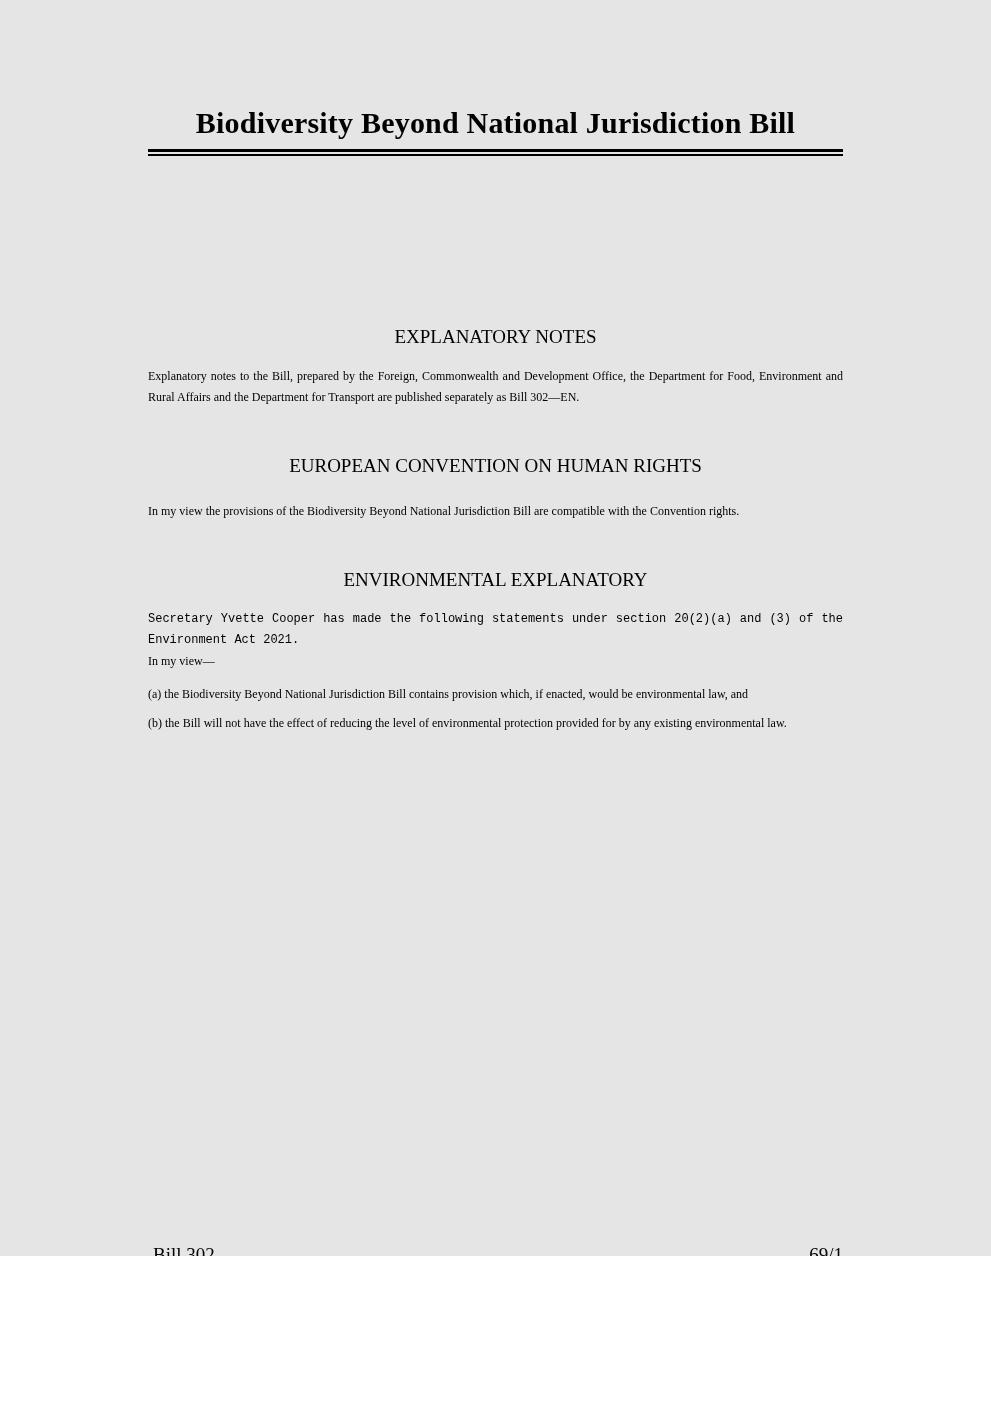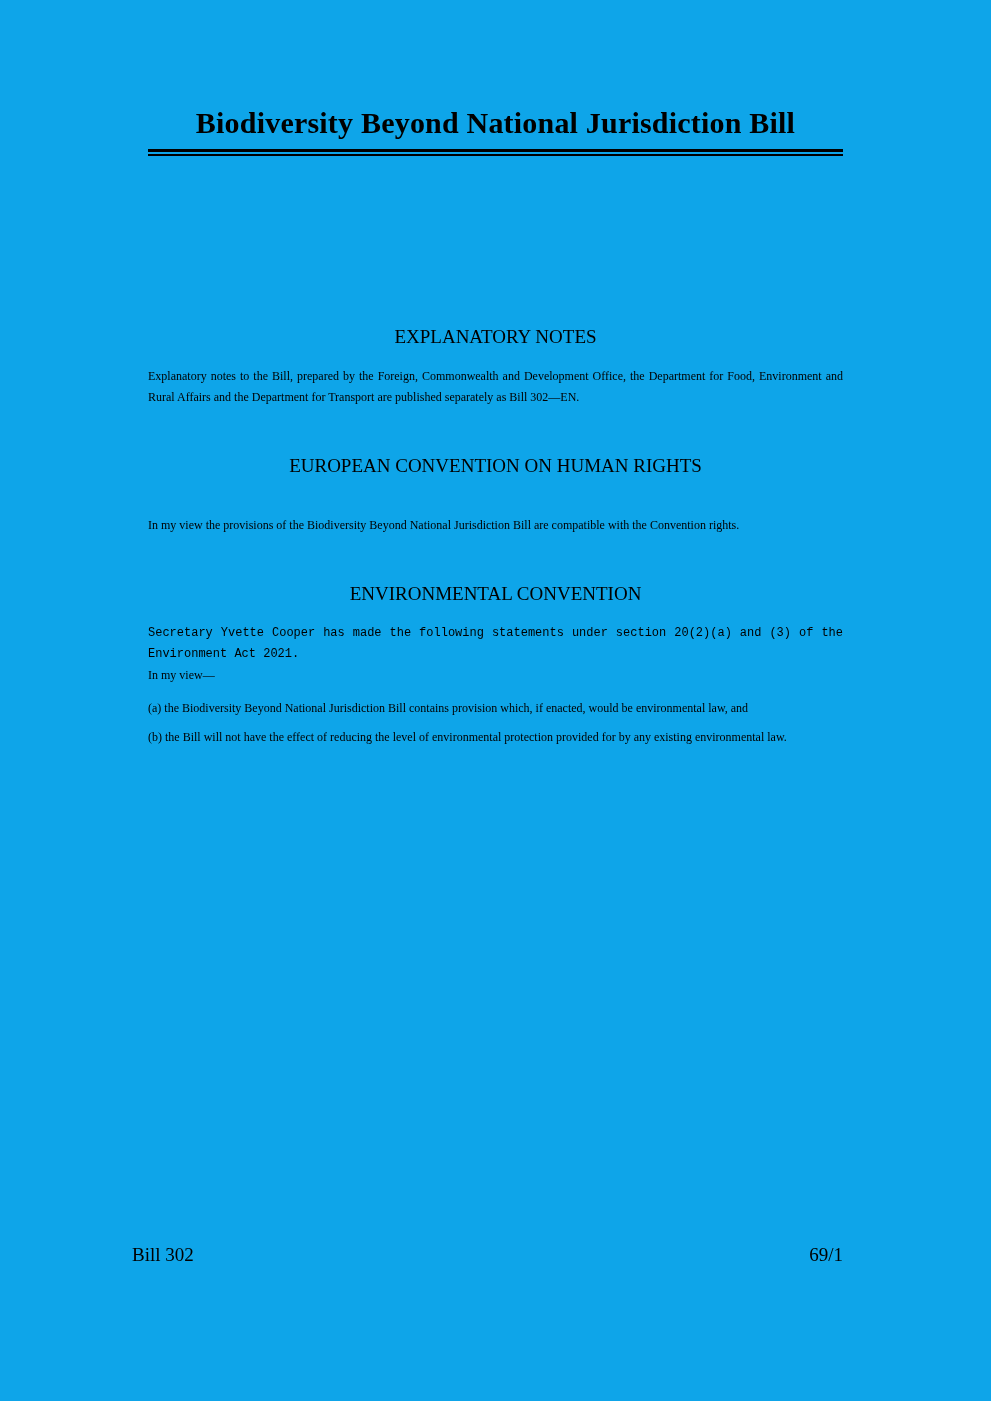--- a/index.html
+++ b/index.html
@@ -3,22 +3,22 @@
 <meta charset="utf-8">
 <style>
   html, body {
     margin: 0;
     padding: 0;
     background: #ffffff;
   }
   .page {
     position: relative;
     width: 991px;
-    height: 1401px;
-    background: #0ea5e9;
+    height: 1256px;
+    background: #e5e5e5;
     color: #000000;
     font-family: "Liberation Serif", serif;
     overflow: hidden;
     box-sizing: border-box;
   }
   .content {
     position: absolute;
     left: 148px;
     right: 148px;
     top: 0;
@@ -51,29 +51,29 @@
     text-align: justify;
     margin: 0;
   }
   .para.single {
     text-align: left;
   }
   .h-explanatory   { margin-top: 170px; }
   .p-explanatory   { margin-top: 19px; }
   .h-echr          { margin-top: 47px; }
   .p-echr-1        { margin-top: 21px; }
-  .p-echr-2        { margin-top: 39px; }
+  .p-echr-2        { margin-top: 25px; }
   .h-env           { margin-top: 47px; }
   .p-env-1         { margin-top: 19px; font-family: Liberation Mono, monospace; }
   .p-env-2         { }
   .p-env-3         { margin-top: 12px; }
   .p-env-4         { margin-top: 8px; }
   .footer {
     position: absolute;
-    left: 132px;
+    left: 153px;
     right: 148px;
     top: 1244px;
     display: flex;
     justify-content: space-between;
     font-size: 19px;
     line-height: 21px;
   }
 </style>
 </head>
 <body>
@@ -87,21 +87,21 @@
 
     <h2 class="section-heading h-explanatory">EXPLANATORY NOTES</h2>
 
     <p class="para p-explanatory">Explanatory notes to the Bill, prepared by the Foreign, Commonwealth and Development Office, the Department for Food, Environment and Rural Affairs and the Department for Transport are published separately as Bill 302—EN.</p>
 
     <h2 class="section-heading h-echr">EUROPEAN CONVENTION ON HUMAN RIGHTS</h2>
 
 
     <p class="para p-echr-2">In my view the provisions of the Biodiversity Beyond National Jurisdiction Bill are compatible with the Convention rights.</p>
 
-    <h2 class="section-heading h-env">ENVIRONMENTAL CONVENTION</h2>
+    <h2 class="section-heading h-env">ENVIRONMENTAL EXPLANATORY</h2>
 
     <p class="para p-env-1">Secretary Yvette Cooper has made the following statements under section 20(2)(a) and (3) of the Environment Act 2021.</p>
 
     <p class="para single p-env-2">In my view—</p>
 
     <p class="para p-env-3">(a) the Biodiversity Beyond National Jurisdiction Bill contains provision which, if enacted, would be environmental law, and</p>
 
     <p class="para p-env-4">(b) the Bill will not have the effect of reducing the level of environmental protection provided for by any existing environmental law.</p>
 
   </div>

